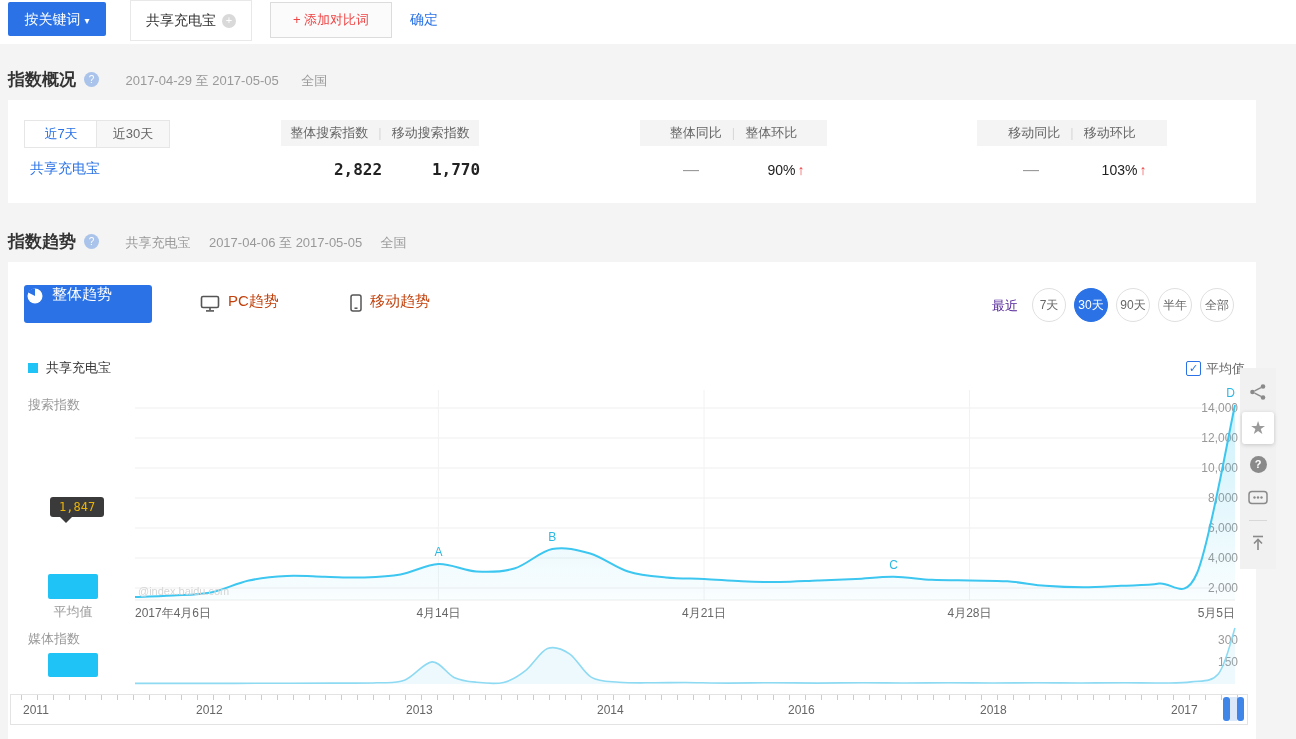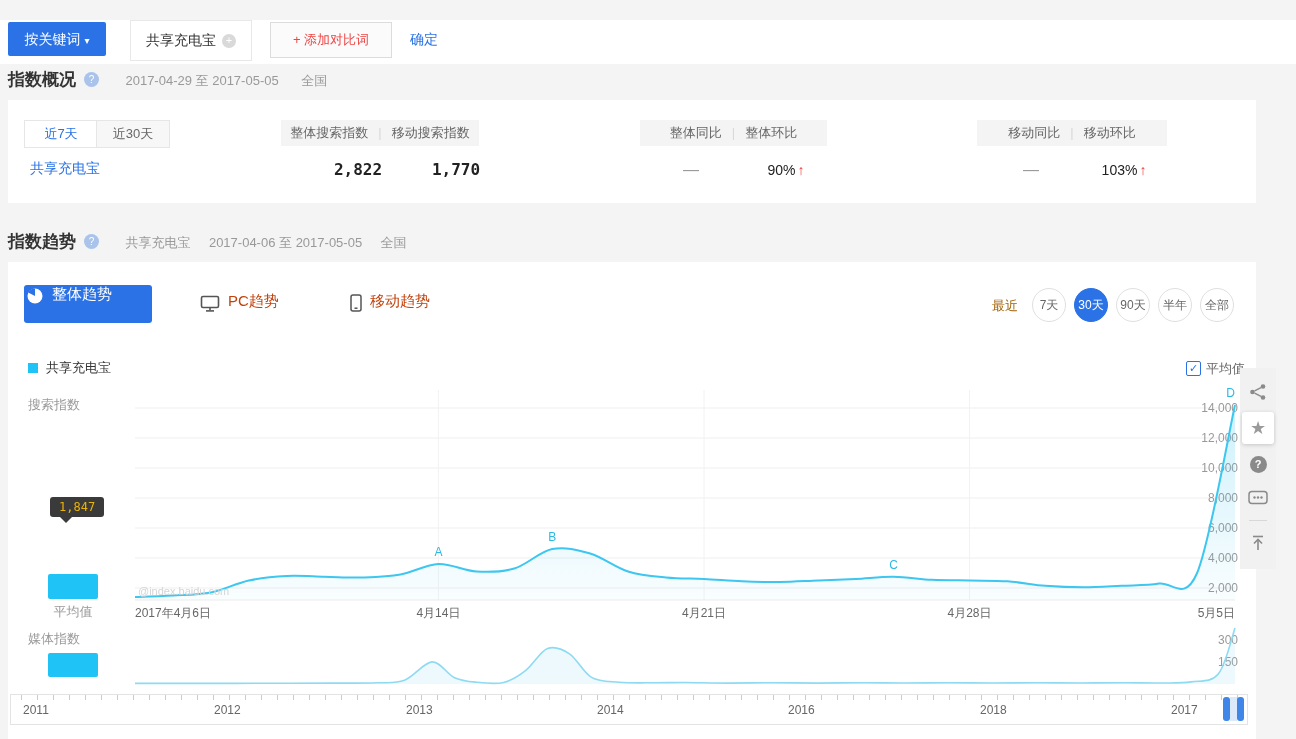--- a/index.html
+++ b/index.html
@@ -1,21 +1,21 @@
 <!DOCTYPE html>
 <html><head>
 <meta charset="utf-8">
 <style>
   html,body{margin:0;padding:0;}
   body{font-family:"Liberation Sans","DejaVu Sans",sans-serif;background:#f4f4f4;}
   #app{position:relative;width:1296px;height:739px;background:#f4f4f4;overflow:hidden;}
   .abs{position:absolute;}
   .panel{position:absolute;background:#fff;}
   
-  #topbar{position:absolute;left:0;top:0;width:1296px;height:44px;background:#fff;margin-top:20px;}
+  #topbar{position:absolute;left:0;top:0;width:1296px;height:44px;background:#fff;}
   .btn-blue{background:#2a72e5;color:#fff;border:none;border-radius:2px;font-size:14px;cursor:pointer;}
   #kw-mode{position:absolute;left:8px;top:2px;width:98px;height:34px;line-height:34px;text-align:center;}
   #kw-tab{position:absolute;left:130px;top:0;width:120px;height:39px;line-height:39px;background:#fff;border:1px solid #e8e8e8;color:#333;font-size:14px;text-align:center;}
   .plus-circle{display:inline-block;width:14px;height:14px;line-height:13px;border-radius:50%;background:#d9d9d9;color:#fff;font-size:11px;text-align:center;vertical-align:1px;margin-left:6px;}
   #add-cmp{position:absolute;left:270px;top:2px;width:120px;height:34px;line-height:34px;background:#fbfbfb;border:1px solid #dcdcdc;color:#ef4444;font-size:13px;text-align:center;cursor:pointer;}
   #confirm{position:absolute;left:410px;top:11px;color:#2a72e5;font-size:14px;cursor:pointer;}
   
   .sec-title{font-size:17px;font-weight:bold;color:#333;}
   .help-icon{display:inline-block;width:15px;height:15px;line-height:15px;border-radius:50%;background:#a9c3ea;color:#fff;font-size:10px;text-align:center;vertical-align:2px;margin-left:8px;}
   .sec-meta{font-size:13px;color:#999;}
@@ -28,21 +28,21 @@
   .val.dash{font-weight:normal;color:#999;font-family:"Liberation Sans",sans-serif;}
   .arrow-up{color:#ee3f3f;font-weight:bold;margin-left:2px;}
   .arrow-up::after{content:"↑";}
   
   #btn-overall{position:absolute;left:16px;top:23px;width:128px;height:38px;border-radius:3px;font-size:15px;}
   #btn-overall .lbl{margin-left:8px;vertical-align:3px;}
   .view-tab{position:absolute;top:30px;font-size:15px;color:#c2410c;cursor:pointer;}
   .view-tab .lbl{margin-left:8px;vertical-align:3px;}
   .range-circle{position:absolute;top:26px;width:32px;height:32px;line-height:32px;border-radius:50%;border:1px solid #e0e0e0;background:#fff;color:#666;font-size:12px;text-align:center;cursor:pointer;}
   .range-circle.active{background:#2a72e5;border-color:#2a72e5;color:#fff;}
-  #recent-lbl{position:absolute;left:984px;top:35px;font-size:13px;color:#a16207;}
+  #recent-lbl{position:absolute;left:984px;top:35px;font-size:13px;color:#4c1d95;}
   
   .legend-sq{position:absolute;left:20px;top:101px;width:10px;height:10px;background:#1fc3f5;}
   #legend-name{position:absolute;left:38px;top:97px;font-size:13px;color:#333;}
   .cb{position:absolute;left:1178px;top:99px;width:13px;height:13px;border:1px solid #2a72e5;border-radius:2px;background:#fff;color:#2a72e5;font-size:11px;line-height:13px;text-align:center;cursor:pointer;}
   .cb::after{content:"✓";}
   #avg-cb-label{position:absolute;left:1198px;top:98px;font-size:13px;color:#666;}
   
   .axis-name{position:absolute;font-size:13px;color:#999;}
   #avg-tip{position:absolute;left:42px;top:235px;background:#3a3a3a;color:#eab308;font-family:"DejaVu Sans Mono",monospace;font-size:12px;padding:3px 9px;border-radius:3px;}
   #avg-tip::after{content:"";position:absolute;left:10px;bottom:-6px;border-left:6px solid transparent;border-right:6px solid transparent;border-top:6px solid #3a3a3a;}
@@ -217,21 +217,21 @@
         <text class="ax" x="1110" y="18.8" text-anchor="end">300</text>
         <text class="ax" x="1110" y="40.9" text-anchor="end">150</text>
         <path d="M7,58.410526315789475C18.0,58.4 51.0,58.4 73.0,58.4C95.0,58.4 117.0,58.3 139.0,58.3C161.0,58.2 186.7,58.2 205.0,58.1C223.3,58.0 237.1,58.3 249.0,57.8C260.9,57.4 267.3,58.8 276.5,55.3C285.7,51.8 295.8,37.4 304.0,36.9C312.3,36.4 318.7,49.0 326.0,52.4C333.3,55.8 339.8,56.4 348.0,57.2C356.3,58.1 367.3,59.4 375.5,57.5C383.8,55.6 390.2,51.4 397.5,45.7C404.8,40.1 412.2,26.5 419.5,23.6C426.8,20.8 434.2,24.0 441.5,28.8C448.8,33.6 455.3,47.6 463.5,52.4C471.8,57.1 480.9,56.3 491.0,57.2C501.1,58.1 513.0,57.8 524.0,57.8C535.0,57.9 544.2,57.5 557.0,57.5C569.8,57.6 586.3,58.1 601.0,58.1C615.7,58.1 630.3,57.7 645.0,57.7C659.7,57.7 674.3,58.1 689.0,58.1C703.7,58.1 718.3,57.7 733.0,57.7C747.7,57.6 762.3,58.0 777.0,58.0C791.7,58.0 806.3,57.7 821.0,57.7C835.7,57.7 850.3,58.0 865.0,58.0C879.7,58.0 894.3,57.7 909.0,57.7C923.7,57.7 938.3,58.0 953.0,58.0C967.7,58.0 984.2,57.7 997.0,57.7C1009.8,57.7 1019.0,58.1 1030.0,58.0C1041.0,57.8 1052.9,58.5 1063.0,56.9C1073.1,55.4 1083.2,57.7 1090.5,48.7C1097.8,39.7 1104.3,10.6 1107.0,3.0 L 1107 59 L 7 59 Z" fill="#8edaf2" fill-opacity="0.15" stroke="none"></path>
         <path d="M7,58.410526315789475C18.0,58.4 51.0,58.4 73.0,58.4C95.0,58.4 117.0,58.3 139.0,58.3C161.0,58.2 186.7,58.2 205.0,58.1C223.3,58.0 237.1,58.3 249.0,57.8C260.9,57.4 267.3,58.8 276.5,55.3C285.7,51.8 295.8,37.4 304.0,36.9C312.3,36.4 318.7,49.0 326.0,52.4C333.3,55.8 339.8,56.4 348.0,57.2C356.3,58.1 367.3,59.4 375.5,57.5C383.8,55.6 390.2,51.4 397.5,45.7C404.8,40.1 412.2,26.5 419.5,23.6C426.8,20.8 434.2,24.0 441.5,28.8C448.8,33.6 455.3,47.6 463.5,52.4C471.8,57.1 480.9,56.3 491.0,57.2C501.1,58.1 513.0,57.8 524.0,57.8C535.0,57.9 544.2,57.5 557.0,57.5C569.8,57.6 586.3,58.1 601.0,58.1C615.7,58.1 630.3,57.7 645.0,57.7C659.7,57.7 674.3,58.1 689.0,58.1C703.7,58.1 718.3,57.7 733.0,57.7C747.7,57.6 762.3,58.0 777.0,58.0C791.7,58.0 806.3,57.7 821.0,57.7C835.7,57.7 850.3,58.0 865.0,58.0C879.7,58.0 894.3,57.7 909.0,57.7C923.7,57.7 938.3,58.0 953.0,58.0C967.7,58.0 984.2,57.7 997.0,57.7C1009.8,57.7 1019.0,58.1 1030.0,58.0C1041.0,57.8 1052.9,58.5 1063.0,56.9C1073.1,55.4 1083.2,57.7 1090.5,48.7C1097.8,39.7 1104.3,10.6 1107.0,3.0" fill="none" stroke="#8edaf2" stroke-width="1.6"></path>
       </svg>
 
     <div id="timeline">
       <div class="ticks"></div>
       <div id="timeline-years">
           <span class="yr" style="left:12px">2011</span>
-          <span class="yr" style="left:203px">2012</span>
+          <span class="yr" style="left:185px">2012</span>
           <span class="yr" style="left:395px">2013</span>
           <span class="yr" style="left:586px">2014</span>
           <span class="yr" style="left:777px">2016</span>
           <span class="yr" style="left:969px">2018</span>
           <span class="yr" style="left:1160px">2017</span>
         </div>
       <div class="tl-selection" style="left:1219px;width:7px;"></div>
       <div class="tl-handle" style="left:1212px;"></div>
       <div class="tl-handle" style="left:1226px;"></div>
     </div>

